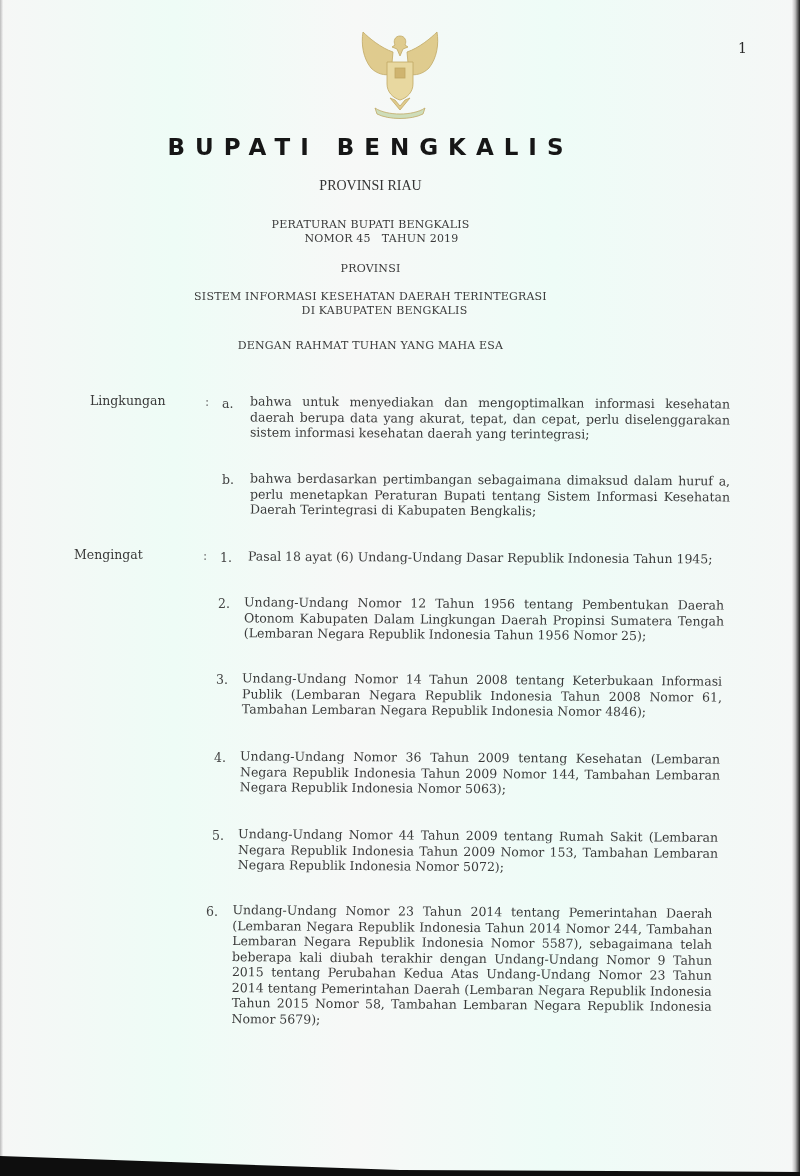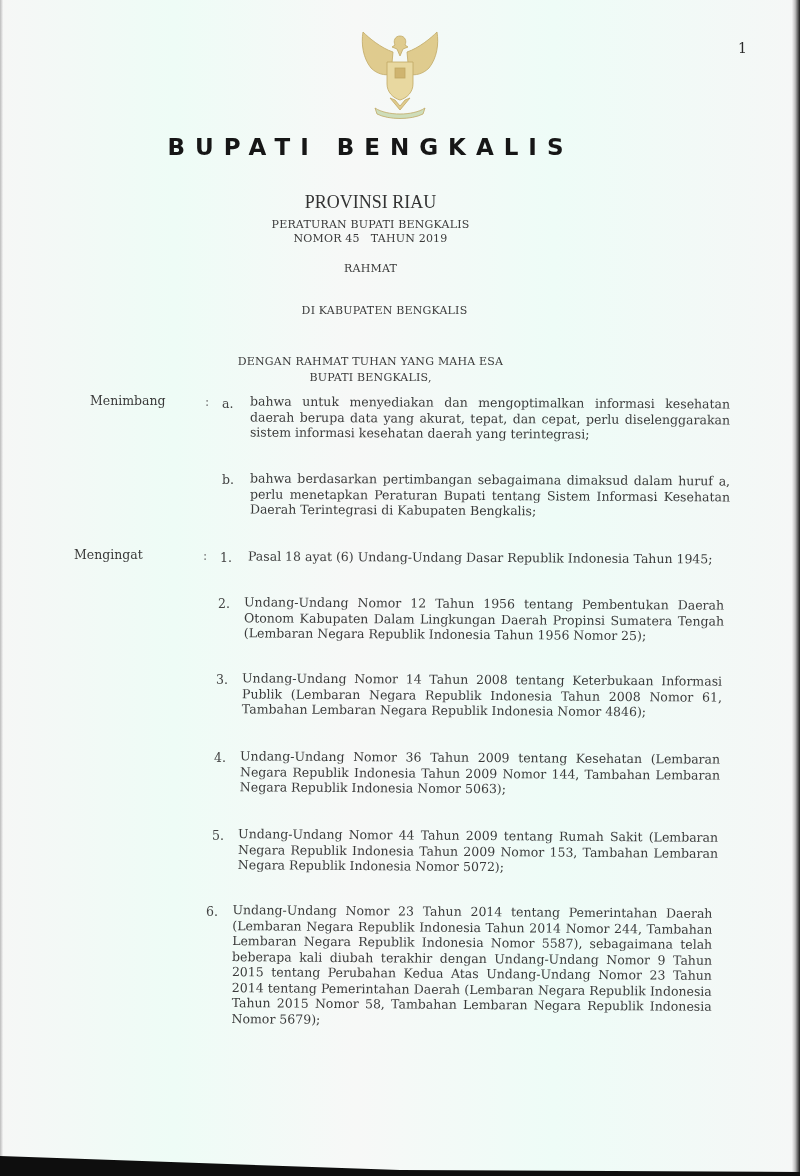--- a/index.html
+++ b/index.html
@@ -31,28 +31,28 @@
   }
   .emblem {
     position: absolute; left: 357px; top: 28px; width: 86px; height: 96px;
   }
   .center { position: absolute; left: 0; width: 741px; text-align: center; }
   .title-main {
     top: 134px; font-family: "DejaVu Sans", "Liberation Sans", sans-serif;
     font-weight: bold; font-size: 23px; letter-spacing: 10px; color: #161616;
     left: 0px;
   }
-  .province { top: 192px; font-size: 18px; color: #333; font-family: "Liberation Serif", serif; }
+  .province { top: 178px; font-size: 14px; color: #333; font-family: "Liberation Serif", serif; }
   .reg-line { font-size: 11px; color: #3a3a3a; letter-spacing: 0.2px; }
   .l1 { top: 218px; }
   .l2 { top: 232px; }
   .l3 { top: 262px; }
   .l4 { top: 290px; }
   .l5 { top: 304px; padding-left: 14px; }
-  .l6 { top: 339px; margin-top: 16px; }
+  .l6 { top: 339px; }
   .l7 { top: 371px; }
 
   .label {
     position: absolute; font-size: 12.5px; color: #3a3a3a;
   }
   .colon { position: absolute; font-size: 12.5px; color: #777; }
   .marker { position: absolute; font-size: 12.5px; color: #444; }
   .para {
     position: absolute; font-size: 12.5px; color: #3b3b3b;
     text-align: justify; line-height: 15.5px; width: 480px;
@@ -75,27 +75,27 @@
       <path d="M30 34 L56 34 L56 56 C56 64 50 70 43 72 C36 70 30 64 30 56 Z" fill="#e6d391"></path>
       <rect x="38" y="40" width="10" height="10" fill="#c9a958"></rect>
       <path d="M33 70 L43 82 L53 70 L48 72 L43 78 L38 72 Z"></path>
       <path d="M18 80 C30 88 56 88 68 80 L66 86 C54 92 32 92 20 86 Z" fill="#c8d9b0"></path>
     </g>
   </svg>
 
   <div class="center title-main">BUPATI BENGKALIS</div>
   <div class="center province">PROVINSI RIAU</div>
   <div class="center reg-line l1">PERATURAN BUPATI BENGKALIS</div>
-  <div class="center reg-line l2" style="white-space: pre;">NOMOR 45   TAHUN 2019</div>
-  <div class="center reg-line l3">RAHMAT</div>
+  <div class="center reg-line l2" style="white-space: pre; margin-left: 11px;">NOMOR 45   TAHUN 2019</div>
+  <div class="center reg-line l3">PROVINSI</div>
+  <div class="center reg-line l4">SISTEM INFORMASI KESEHATAN DAERAH TERINTEGRASI</div>
   <div class="center reg-line l5">DI KABUPATEN BENGKALIS</div>
   <div class="center reg-line l6">DENGAN RAHMAT TUHAN YANG MAHA ESA</div>
-  <div class="center reg-line l7">BUPATI BENGKALIS,</div>
 
-  <div class="label" style="left:90px; top:393px;">Menimbang</div>
+  <div class="label" style="left:90px; top:393px;">Lingkungan</div>
   <div class="colon" style="left:205px; top:394px;">:</div>
   <div class="marker" style="left:222px; top:396px;">a.</div>
   <div class="para" style="left:250px; top:395px; transform: rotate(0.35deg);">bahwa untuk menyediakan dan mengoptimalkan informasi kesehatan daerah berupa data yang akurat, tepat, dan cepat, perlu diselenggarakan sistem informasi kesehatan daerah yang terintegrasi;</div>
 
   <div class="marker" style="left:222px; top:472px;">b.</div>
   <div class="para" style="left:250px; top:472px; transform: rotate(0.35deg);">bahwa berdasarkan pertimbangan sebagaimana dimaksud dalam huruf a, perlu menetapkan Peraturan Bupati tentang Sistem Informasi Kesehatan Daerah Terintegrasi di Kabupaten Bengkalis;</div>
 
   <div class="label" style="left:74px; top:547px;">Mengingat</div>
   <div class="colon" style="left:203px; top:548px;">:</div>
 

